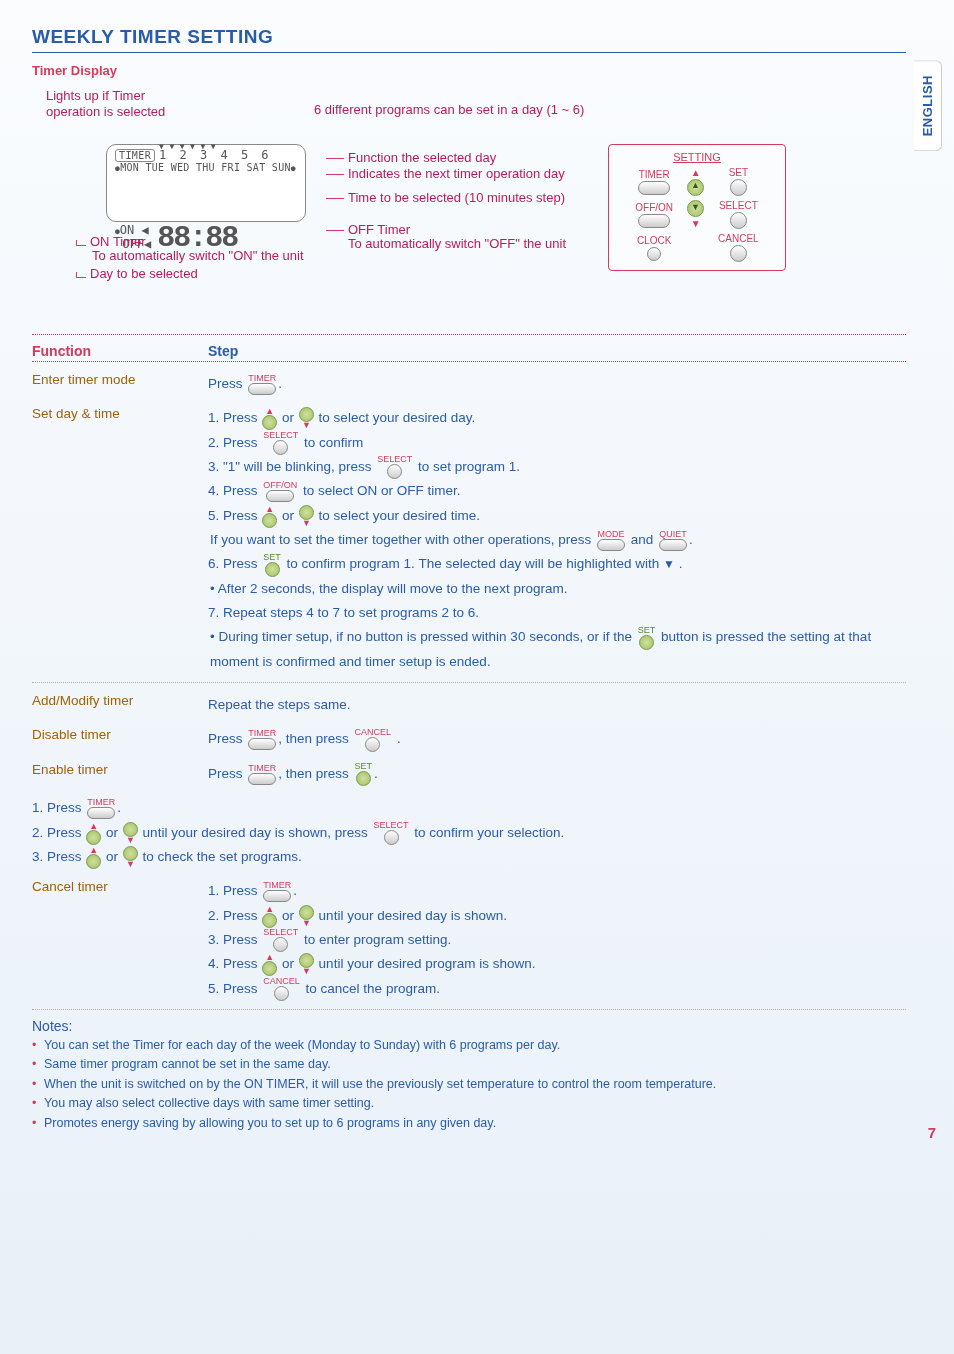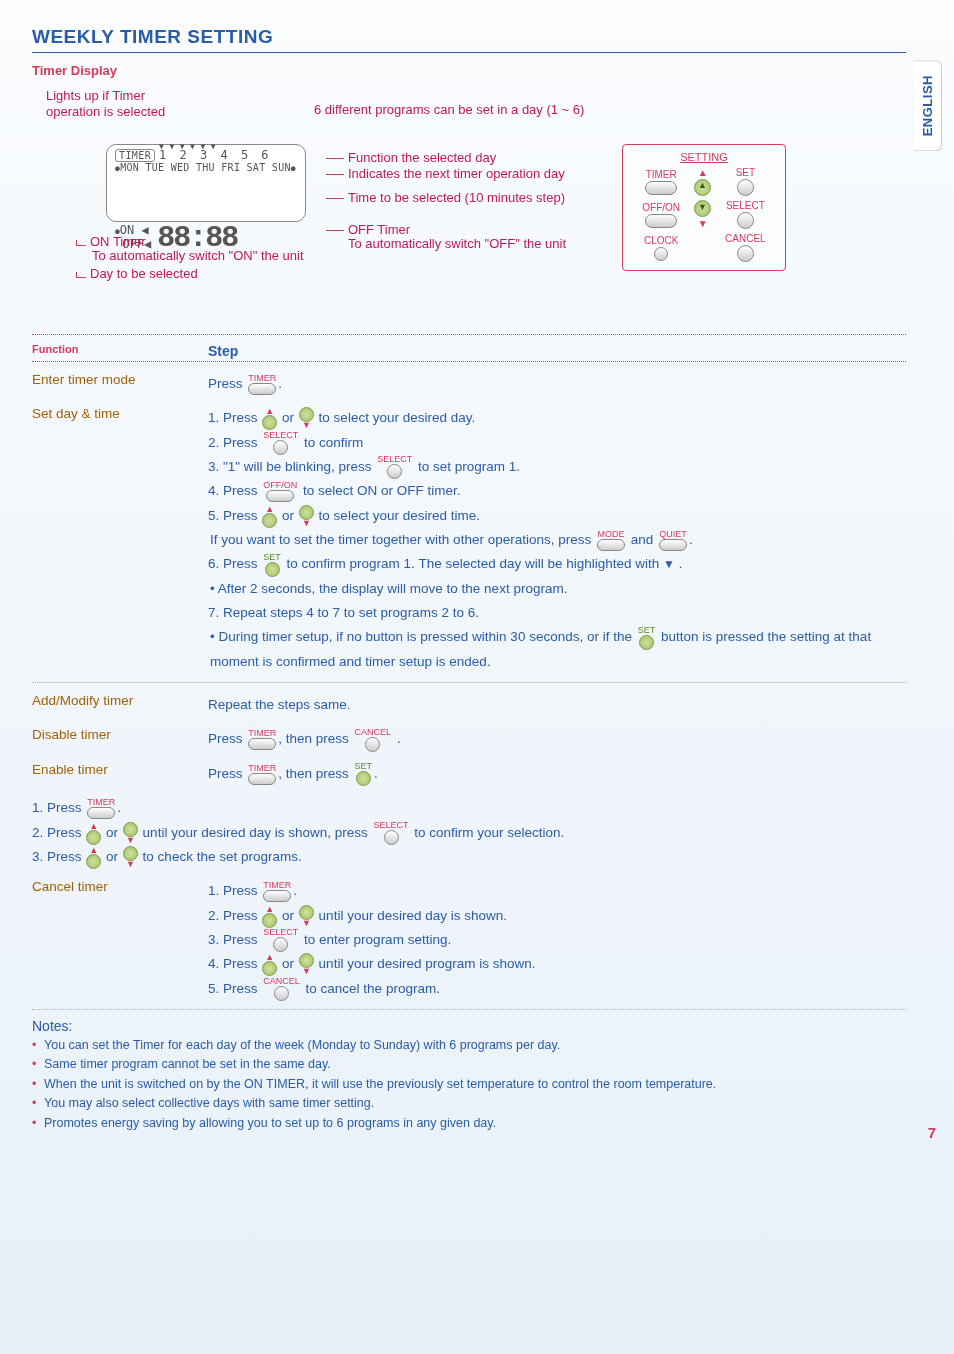--- a/index.html
+++ b/index.html
@@ -83,42 +83,42 @@
   .lcd .row2 { font-size: 10px; letter-spacing: 0.3px; }
   .lcd .row3 { display:flex; align-items:center;margin-top:48px; }
   .lcd .onoff { font-size:12px; line-height:1.15; margin-right:6px;}
   .lcd .digits { font-family: "Courier New", monospace; font-size:30px; font-weight:bold; letter-spacing:-2px; }
 
   
   .remote {
     position: absolute;
     right: 120px;
     top: 56px;
-    width: 164px;
+    width: 178px;
     border: 1px solid #d63a5a;
     border-radius: 4px;
     padding: 6px 10px 8px 10px;
     background: rgba(255,255,255,0.4);
   }
   .remote-title { text-align:center; color:#d63a5a; font-size:11px; text-decoration: underline; margin-bottom:4px;}
   .remote-grid { display:grid; grid-template-columns: auto auto auto; row-gap:4px; column-gap:14px; align-items:center; justify-content:center; font-size:10px; color:#d63a5a; text-align:center;}
   .remote-grid .rb { display:flex; flex-direction:column; align-items:center; gap:1px;}
 
   .btn-oval { width:32px; height:14px; border-radius:8px; border:1px solid #888; background:linear-gradient(#fff,#ccc);}
   .btn-round { width:17px; height:17px; border-radius:50%; border:1px solid #888; background:linear-gradient(#fff,#ccc);}
   .arrow-up-ico, .arrow-down-ico { width:17px; height:17px; border-radius:50%; border:1px solid #7a9a4a; background:radial-gradient(#d0e0a0,#a0c060); position:relative;}
   .arrow-up-ico::after { content:"▲"; position:absolute; left:3px; top:0px; font-size:9px; color:#3a5a1a;}
   .arrow-down-ico::after { content:"▼"; position:absolute; left:3px; top:1px; font-size:9px; color:#3a5a1a;}
 
   
 
   
   .dotline { border-top: 1.5px dotted #d63a5a; margin: 2px 0 8px 0; }
   .func-head { display:flex; }
-  .func-head .c1 { width: 176px; color:#d63a5a; font-weight:bold; font-size:11px; }
+  .func-head .c1 { width: 176px; color:#d63a5a; font-weight:bold; font-size:14px; }
   .func-head .c2 { color:#2a5ca8; font-weight:bold; font-size:14px; }
   .row { display:flex; margin: 10px 0 2px 0; }
   .row .c1 { width: 176px; color:#a16207; font-size:13.5px; }
   .row .c2 { flex:1; color:#2a5ca8; font-size:13.5px; line-height:1.8; }
   .ibtn { display:inline-flex; flex-direction:column; align-items:center; vertical-align:middle; margin:0 2px; font-size:9px; line-height:1;}
   .ibtn .lbl { color:#d63a5a; font-size:9px; margin-bottom:0px;}
   .ibtn.green .lbl { color:#5a8a2a;}
   .ioval { display:inline-block; width:28px; height:12px; border-radius:7px; border:1px solid #888; background:linear-gradient(#fff,#ccc); vertical-align:middle;}
   .iround { display:inline-block; width:15px; height:15px; border-radius:50%; border:1px solid #888; background:linear-gradient(#fff,#ccc); vertical-align:middle;}
   .iup, .idown { display:inline-block; width:15px; height:15px; border-radius:50%; border:1px solid #7a9a4a; background:radial-gradient(#d0e0a0,#a0c060); vertical-align:middle; position:relative;}

